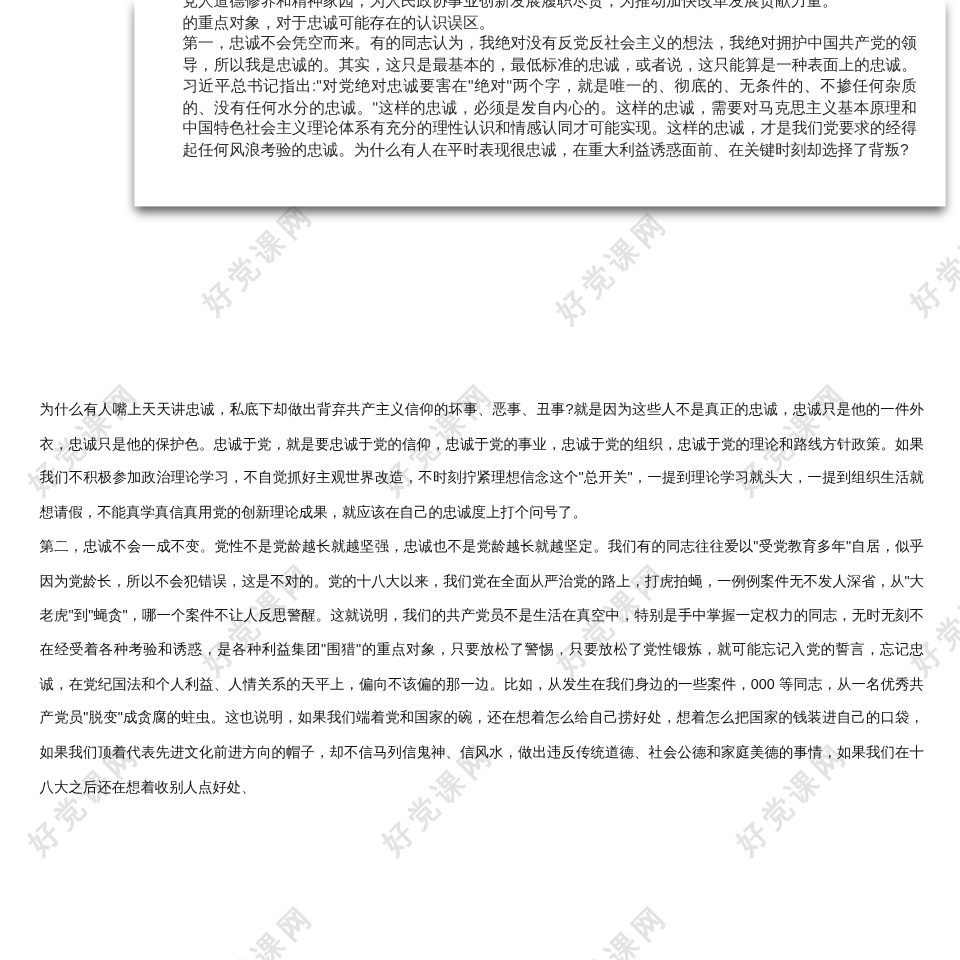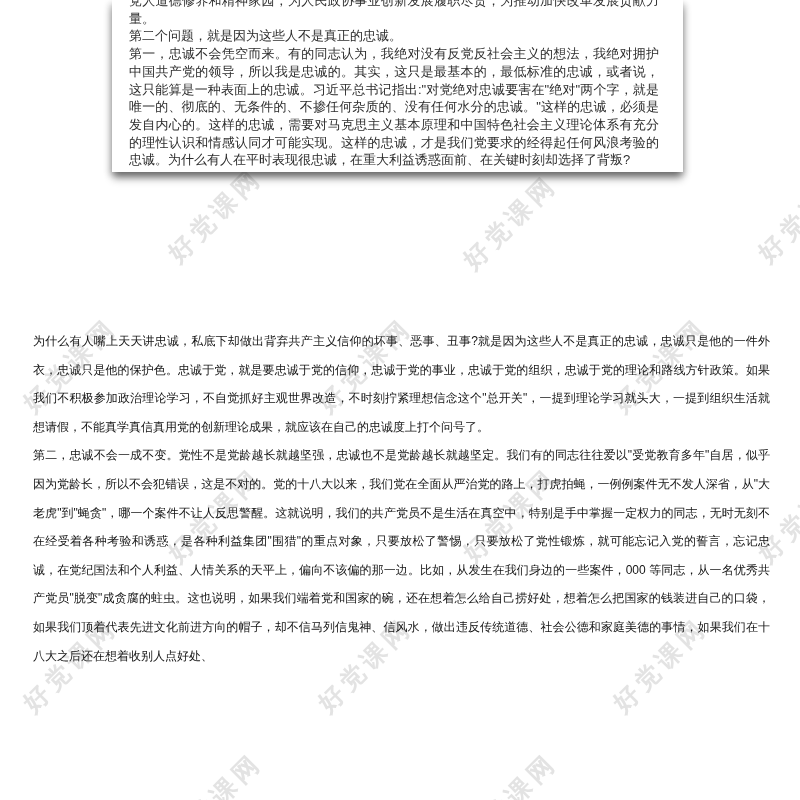--- a/index.html
+++ b/index.html
@@ -31,24 +31,24 @@
     color: #e3e3e3;
     white-space: nowrap;
     transform: translate(-50%, -50%) rotate(-45deg);
   }
 
   
   .doc-image {
     position: absolute;
     left: 112px;
     top: 0;
-    width: 571px;
+    width: 676px;
     height: 172px;
     box-sizing: border-box;
-    padding: 0 24px 0 17px;
+    padding: 0 24px 0 40px;
     background: #ffffff;
     overflow: hidden;
     z-index: 2;
     box-shadow:
       0 7px 8px -1px rgba(0,0,0,0.45),
       -3px 3px 6px rgba(0,0,0,0.14),
       3px 3px 6px rgba(0,0,0,0.14);
   }
   .doc-image-inner { margin-top: -8px; }
   .doc-image p {
@@ -95,21 +95,21 @@
     <span class="wm" style="left:70px;  top:665px;">好党课网</span>
     <span class="wm" style="left:365px; top:665px;">好党课网</span>
     <span class="wm" style="left:660px; top:665px;">好党课网</span>
     <span class="wm" style="left:215px; top:800px;">好党课网</span>
     <span class="wm" style="left:510px; top:800px;">好党课网</span>
   </div>
 
   <div class="doc-image">
     <div class="doc-image-inner">
       <p>党人道德修养和精神家园，为人民政协事业创新发展履职尽责，为推动加快改革发展贡献力量。</p>
-      <p>第二个问题，就是因为这些人不是真正的忠诚。</p>
+      <p>的重点对象，对于忠诚可能存在的认识误区。</p>
       <p>第一，忠诚不会凭空而来。有的同志认为，我绝对没有反党反社会主义的想法，我绝对拥护中国共产党的领导，所以我是忠诚的。其实，这只是最基本的，最低标准的忠诚，或者说，这只能算是一种表面上的忠诚。习近平总书记指出:"对党绝对忠诚要害在"绝对"两个字，就是唯一的、彻底的、无条件的、不掺任何杂质的、没有任何水分的忠诚。"这样的忠诚，必须是发自内心的。这样的忠诚，需要对马克思主义基本原理和中国特色社会主义理论体系有充分的理性认识和情感认同才可能实现。这样的忠诚，才是我们党要求的经得起任何风浪考验的忠诚。为什么有人在平时表现很忠诚，在重大利益诱惑面前、在关键时刻却选择了背叛?</p>
     </div>
   </div>
 
   <div class="article">
     <p>为什么有人嘴上天天讲忠诚，私底下却做出背弃共产主义信仰的坏事、恶事、丑事?就是因为这些人不是真正的忠诚，忠诚只是他的一件外衣，忠诚只是他的保护色。忠诚于党，就是要忠诚于党的信仰，忠诚于党的事业，忠诚于党的组织，忠诚于党的理论和路线方针政策。如果我们不积极参加政治理论学习，不自觉抓好主观世界改造，不时刻拧紧理想信念这个"总开关"，一提到理论学习就头大，一提到组织生活就想请假，不能真学真信真用党的创新理论成果，就应该在自己的忠诚度上打个问号了。</p>
     <p>第二，忠诚不会一成不变。党性不是党龄越长就越坚强，忠诚也不是党龄越长就越坚定。我们有的同志往往爱以"受党教育多年"自居，似乎因为党龄长，所以不会犯错误，这是不对的。党的十八大以来，我们党在全面从严治党的路上，打虎拍蝇，一例例案件无不发人深省，从"大老虎"到"蝇贪"，哪一个案件不让人反思警醒。这就说明，我们的共产党员不是生活在真空中，特别是手中掌握一定权力的同志，无时无刻不在经受着各种考验和诱惑，是各种利益集团"围猎"的重点对象，只要放松了警惕，只要放松了党性锻炼，就可能忘记入党的誓言，忘记忠诚，在党纪国法和个人利益、人情关系的天平上，偏向不该偏的那一边。比如，从发生在我们身边的一些案件，000 等同志，从一名优秀共产党员"脱变"成贪腐的蛀虫。这也说明，如果我们端着党和国家的碗，还在想着怎么给自己捞好处，想着怎么把国家的钱装进自己的口袋，如果我们顶着代表先进文化前进方向的帽子，却不信马列信鬼神、信风水，做出违反传统道德、社会公德和家庭美德的事情，如果我们在十八大之后还在想着收别人点好处、</p>
   </div>
 
 </div>

